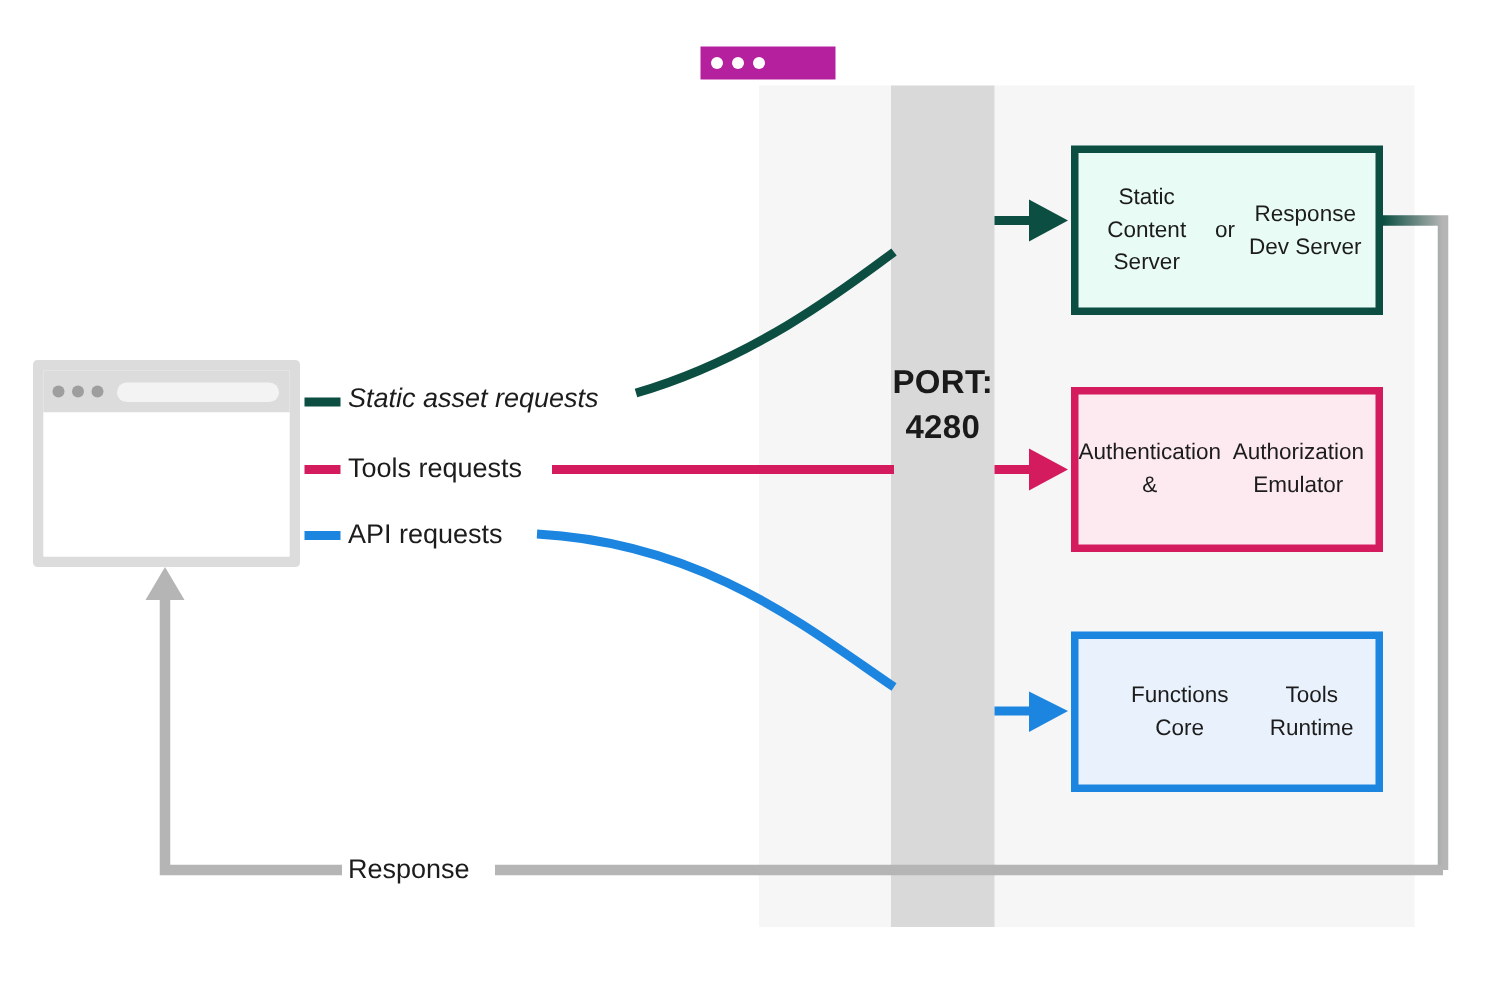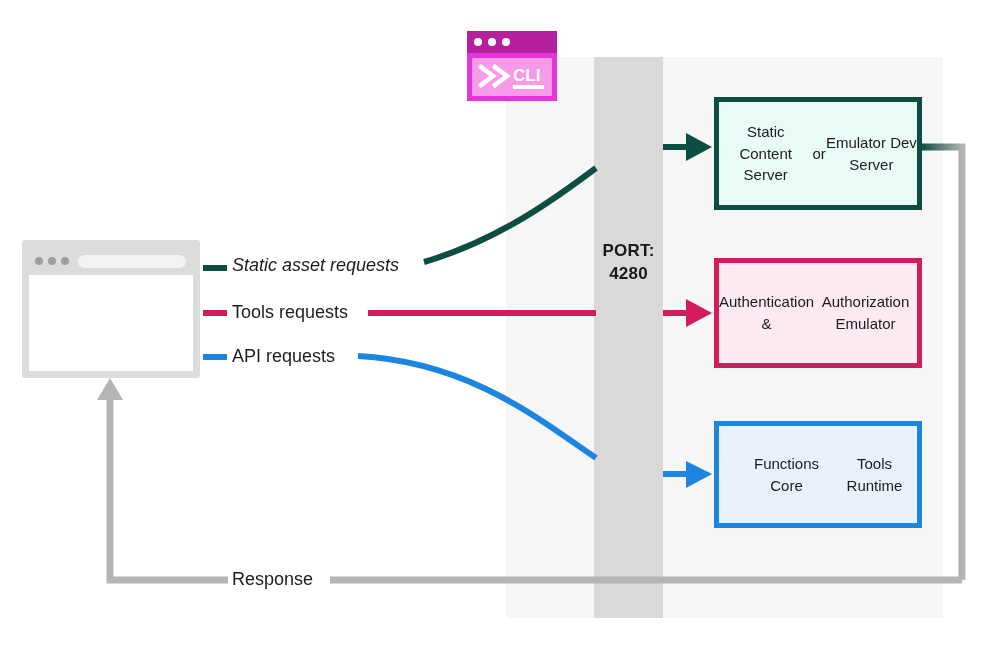--- a/index.html
+++ b/index.html
@@ -34,21 +34,21 @@
     width: 69px;
     height: 561px;
     background: #d9d9d9;
   }
   .port-label {
     position: absolute;
     left: 594px;
     top: 240px;
     width: 69px;
     text-align: center;
-    font-size: 17px;
+    font-size: 22px;
     font-weight: bold;
     color: #1a1a1a;
     line-height: 1.35;
     letter-spacing: .2px;
   }
 
   
   .browser {
     position: absolute;
     left: 22px;
@@ -248,36 +248,26 @@
     </div>
     <div class="browser-body"></div>
   </div>
 
   <div class="cli">
     <div class="cli-bar">
       <span class="cli-dot"></span>
       <span class="cli-dot"></span>
       <span class="cli-dot"></span>
     </div>
-    <div class="cli-body">
-      <div class="cli-screen">
-        <svg width="74" height="34" viewBox="0 0 74 34">
-          <path d="M6,7 L18,16 L6,25" fill="none" stroke="#ffffff" stroke-width="4.5" stroke-linecap="square" stroke-linejoin="miter"></path>
-          <path d="M20,7 L32,16 L20,25" fill="none" stroke="#ffffff" stroke-width="4.5" stroke-linecap="square" stroke-linejoin="miter"></path>
-          <text x="38" y="21" font-family="'Liberation Sans', sans-serif" font-size="17" font-weight="bold" fill="#ffffff">CLI</text>
-          <rect x="38" y="25" width="31" height="4" fill="#ffffff"></rect>
-        </svg>
-      </div>
-    </div>
   </div>
 
   <div class="svc svc-static">
     <span>Static Content Server</span>
     <span>or</span>
-    <span>Emulator Dev Server</span>
+    <span>Response Dev Server</span>
   </div>
 
   <div class="svc svc-auth">
     <span>Authentication &amp;</span>
     <span>Authorization Emulator</span>
   </div>
 
   <div class="svc svc-func">
     <span>Functions Core</span>
     <span>Tools Runtime</span>

